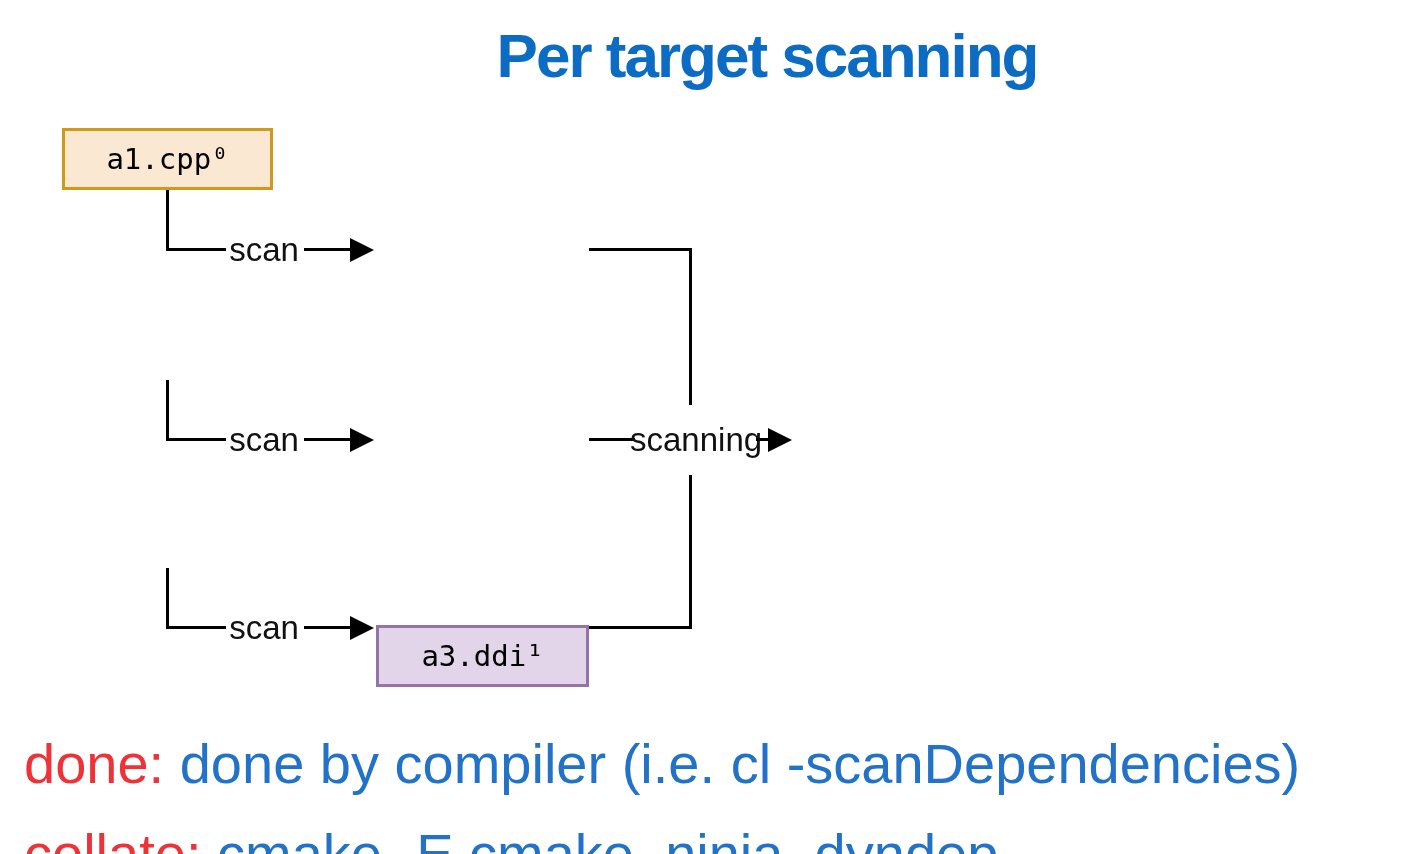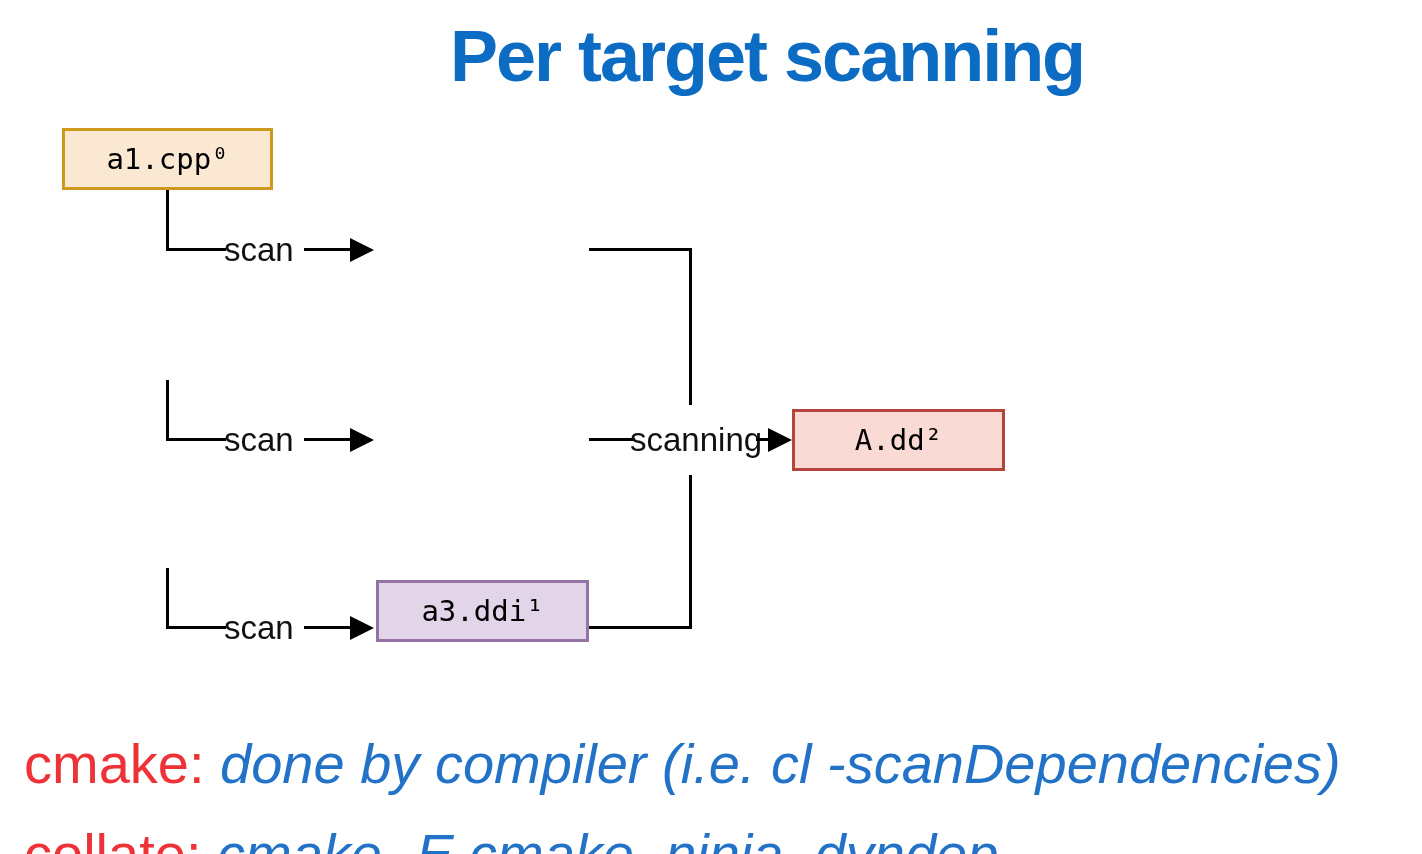--- a/index.html
+++ b/index.html
@@ -4,52 +4,52 @@
 <style>
   html,body { margin:0; padding:0; background:#ffffff; }
   .slide {
     position:relative; width:1422px; height:854px;
     background:#ffffff; overflow:hidden;
     font-family:"Liberation Sans", sans-serif;
   }
   .title {
     position:absolute; top:4px; left:112px; width:1310px;
     margin:0; text-align:center;
-    font-size:72px; line-height:104px; font-weight:600; letter-spacing:-2px;
+    font-size:62px; line-height:104px; font-weight:600; letter-spacing:-2px;
     color:var(--title_blue,#0C6CC4);
     font-family:"Liberation Sans", sans-serif;
   }
   .box {
     position:absolute; box-sizing:border-box;
     width:213px; height:62px; border:3px solid #000;
     display:flex; align-items:center; justify-content:center;
     font-family:"DejaVu Sans Mono", monospace; font-size:29px; color:#000;
   }
   .box.src { left:62px;  width:211px; background:var(--source_fill,#FBE8D2); border-color:var(--source_border,#CF9A1C); }
   .box.ddi { left:376px; background:var(--result_fill,#E2D5EA); border-color:var(--result_border,#9673A6); }
   .box.fin { left:792px; top:409px; background:var(--final_fill,#F9DAD5); border-color:var(--final_border,#B5453B); }
   .hline { position:absolute; height:3px; background:var(--line_black,#000); }
   .vline { position:absolute; width:3px;  background:var(--line_black,#000); }
   .ahead {
     position:absolute; width:0; height:0;
     border-top:12px solid transparent; border-bottom:12px solid transparent;
     border-left:24px solid var(--line_black,#000);
   }
   .clabel {
-    position:absolute; color:#111;
+    position:absolute; text-align:center; color:#111;
     font-size:33px; line-height:40px; white-space:nowrap;
     font-family:"Liberation Sans", sans-serif;
   }
   .legend-line {
     position:absolute; left:24px; white-space:nowrap;
     font-size:56px; line-height:64px;
     font-family:"Liberation Sans", sans-serif;
   }
   .legend-line .term { color:var(--legend_red,#EE3338); }
-  .legend-line .rest { color:var(--legend_blue,#2272C8);font-style:italic; }
+  .legend-line .rest { color:var(--legend_blue,#2272C8); }
 </style>
 </head>
 <body>
 
 <div class="slide">
 
   <h1 class="title">Per target scanning</h1>
 
   <div class="box src" style="top:128px">a1.cpp⁰</div>
   <div class="vline" style="left:166px;top:190px;height:61px"></div>
@@ -62,35 +62,34 @@
   <div class="hline" style="left:166px;top:438px;width:60px"></div>
   <span class="clabel" style="left:224px;top:420px;width:80px">scan</span>
   <div class="hline" style="left:304px;top:438px;width:48px"></div>
   <div class="ahead" style="left:350px;top:428px"></div>
 
   <div class="vline" style="left:166px;top:568px;height:61px"></div>
   <div class="hline" style="left:166px;top:626px;width:60px"></div>
   <span class="clabel" style="left:224px;top:608px;width:80px">scan</span>
   <div class="hline" style="left:304px;top:626px;width:48px"></div>
   <div class="ahead" style="left:350px;top:616px"></div>
-  <div class="box ddi" style="top:580px">a3.ddi¹</div>
+  <div class="box ddi" style="top:625px">a3.ddi¹</div>
 
   <div class="hline" style="left:589px;top:248px;width:103px"></div>
   <div class="vline" style="left:689px;top:248px;height:157px"></div>
   <div class="vline" style="left:689px;top:475px;height:154px"></div>
   <div class="hline" style="left:589px;top:626px;width:103px"></div>
 
   <div class="hline" style="left:589px;top:438px;width:46px"></div>
   <span class="clabel" style="left:630px;top:420px;width:132px">scanning</span>
   <div class="hline" style="left:756px;top:438px;width:14px"></div>
   <div class="ahead" style="left:768px;top:428px"></div>
-  <div class="box fin">A.dd²</div>
 
   <p class="legend-line" style="top:676px">
-    <span class="term">cmake:</span>
+    <span class="term">done:</span>
     <span class="rest">done by compiler (i.e. cl -scanDependencies)</span>
   </p>
   <p class="legend-line" style="top:766px">
     <span class="term">collate:</span>
     <span class="rest">cmake -E cmake_ninja_dyndep</span>
   </p>
 
 </div>
 
 </body></html>

